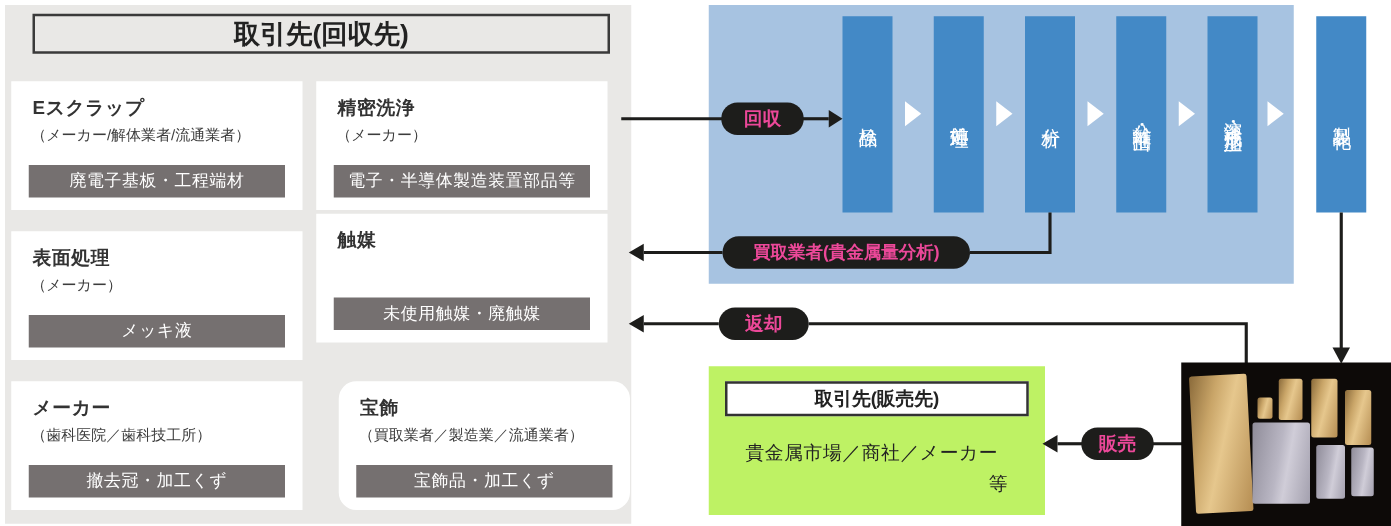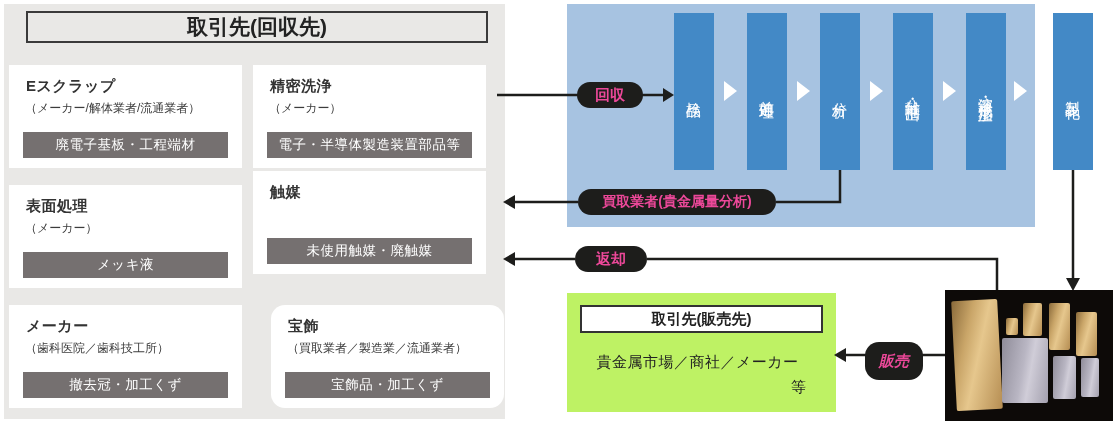--- a/index.html
+++ b/index.html
@@ -125,21 +125,21 @@
   <div class="tri" style="left:797px;"></div>
   <div class="tri" style="left:870px;"></div>
   <div class="tri" style="left:943px;"></div>
   <div class="tri" style="left:1014px;"></div>
 
   <div class="pbar" style="left:1053px;">製品化</div>
 
   <div class="pill" style="left:577px;top:82px;width:66px;height:26px;font-size:15px;">回収</div>
   <div class="pill" style="left:578px;top:189px;width:198px;height:26px;font-size:14px;">買取業者(貴金属量分析)</div>
   <div class="pill" style="left:575px;top:246px;width:72px;height:26px;font-size:15px;">返却</div>
-  <div class="pill" style="left:865px;top:342px;width:58px;height:38px;font-size:15px;font-style:italic;">販売</div>
+  <div class="pill" style="left:865px;top:342px;width:58px;height:26px;font-size:15px;">販売</div>
 
   <div class="sales-panel">
     <div class="sales-title">取引先(販売先)</div>
     <div class="sales-line1">貴金属市場／商社／メーカー</div>
     <div class="sales-line2">等</div>
   </div>
 
   <div class="photo">
     <div class="ingot gold" style="left:9px;top:10px;width:46px;height:110px;transform:rotate(-3deg);"></div>
     <div class="ingot gold" style="left:61px;top:28px;width:12px;height:17px;"></div>

